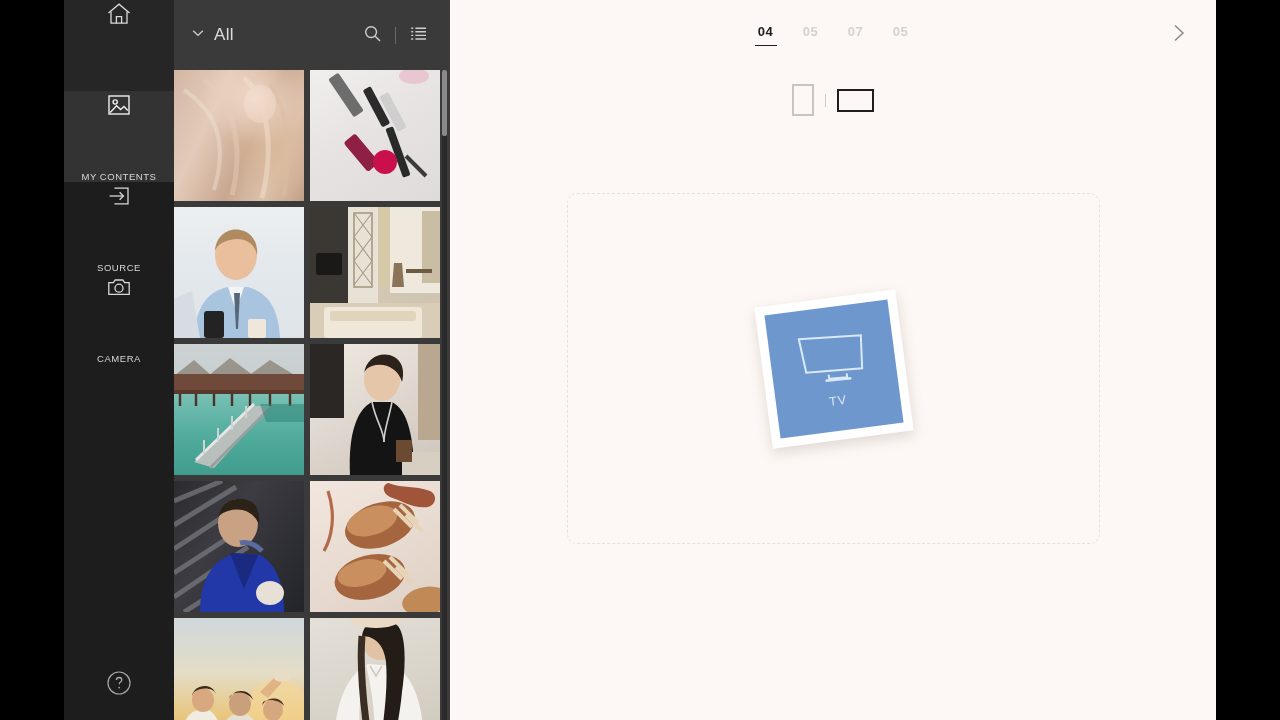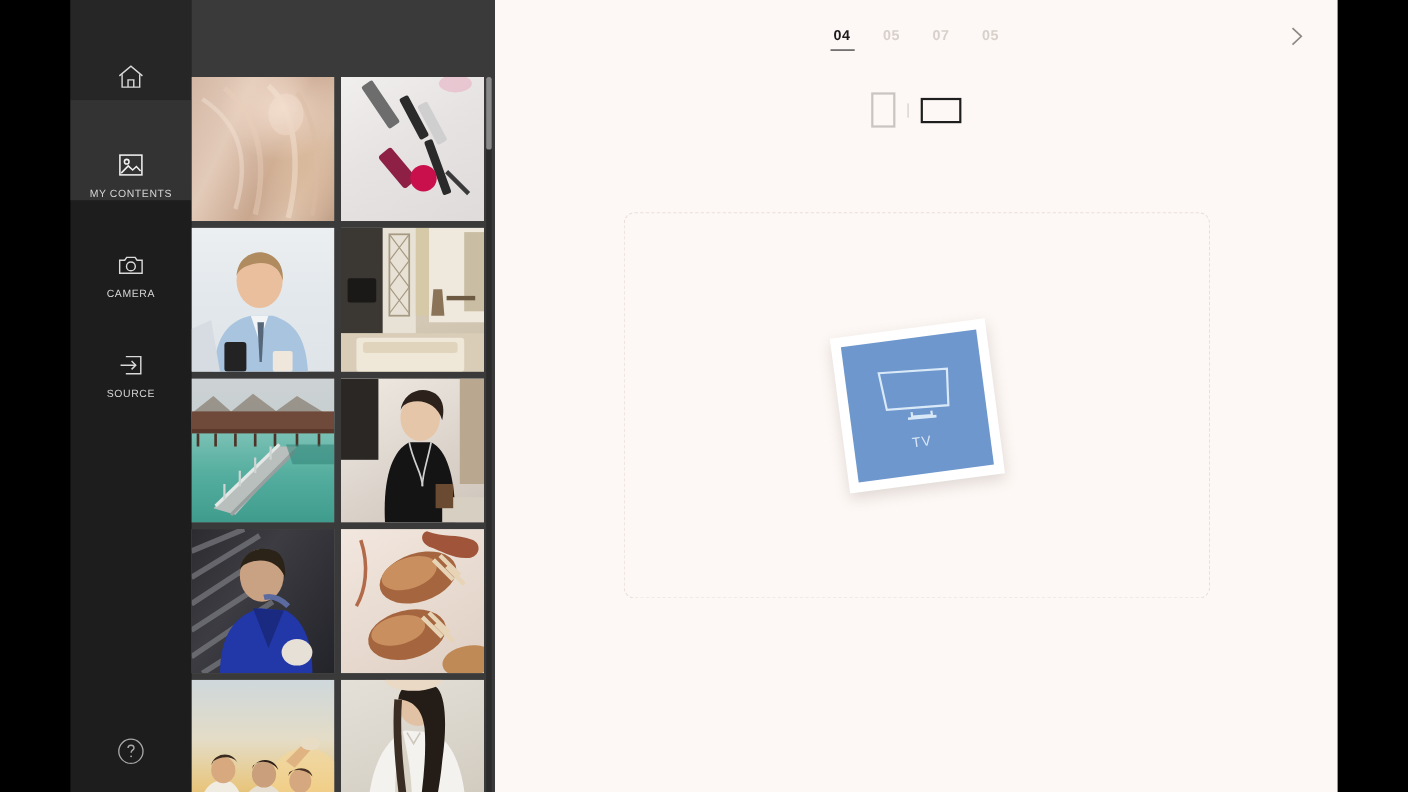--- a/index.html
+++ b/index.html
@@ -16,21 +16,21 @@
   .edge-black-right { position: absolute; left: 1216px; top: 0; width: 64px; height: 720px; background: #000; }
 
   
   .sidebar {
     position: absolute; left: 64px; top: 0; width: 110px; height: 720px;
     background: #1d1d1d;
     display: flex; flex-direction: column; align-items: center;
   }
   .nav-item {
     width: 110px; height: 91px;
-    display: flex; flex-direction: column; align-items: center; justify-content: flex-end;
+    display: flex; flex-direction: column; align-items: center; justify-content: space-between;
     gap: 7px; cursor: pointer;
   }
   .nav-item.home { height: 91px; background: #262626; }
   .nav-item.active { background: #333333; }
   .nav-label {
     font-size: 9.5px; letter-spacing: 0.55px; color: #d6d6d6;
     font-family: "Liberation Sans", sans-serif;
   }
   .nav-icon { width: 28px; height: 28px; display: block; }
   .nav-icon svg { display: block; }
@@ -147,53 +147,80 @@
           <circle cx="10.2" cy="11" r="2.1"></circle>
           <path d="M5.2 21.4 L11.6 14.8 L15.6 18.6 L19 15.4 L22.8 19.4"></path>
         </svg>
       </span>
       <span class="nav-label">MY CONTENTS</span>
     </div>
 
     <div class="nav-item">
       <span class="nav-icon">
         <svg width="28" height="28" viewBox="0 0 28 28" fill="none" stroke="#d9d9d9" stroke-width="1.3">
-          <path d="M3.8 9.6 H8.4 L10.2 7 H17.8 L19.6 9.6 H24.2 V21.4 H3.8 Z"></path>
-          <circle cx="14" cy="15.2" r="4"></circle>
-        </svg>
-      </span>
-      <span class="nav-label">CAMERA</span>
+          <path d="M9.4 6.2 H23 V21.8 H9.4"></path>
+          <path d="M4.6 14 H18.4"></path>
+          <path d="M14.6 10.2 L18.4 14 L14.6 17.8"></path>
+        </svg>
+      </span>
+      <span class="nav-label">SOURCE</span>
     </div>
 
     <div class="nav-item">
       <span class="nav-icon">
         <svg width="28" height="28" viewBox="0 0 28 28" fill="none" stroke="#d9d9d9" stroke-width="1.3">
-          <path d="M9.4 6.2 H23 V21.8 H9.4"></path>
-          <path d="M4.6 14 H18.4"></path>
-          <path d="M14.6 10.2 L18.4 14 L14.6 17.8"></path>
-        </svg>
-      </span>
-      <span class="nav-label">SOURCE</span>
+          <path d="M3.8 9.6 H8.4 L10.2 7 H17.8 L19.6 9.6 H24.2 V21.4 H3.8 Z"></path>
+          <circle cx="14" cy="15.2" r="4"></circle>
+        </svg>
+      </span>
+      <span class="nav-label">CAMERA</span>
     </div>
 
     <div class="sidebar-spacer"></div>
 
     <div class="help-btn">
       <span>
         <svg width="26" height="26" viewBox="0 0 26 26" fill="none" stroke="#a8a8a8" stroke-width="1.2">
           <circle cx="13" cy="13" r="11"></circle>
           <path d="M10.4 10.1c0-1.5 1.2-2.6 2.7-2.6 1.5 0 2.7 1 2.7 2.4 0 1.9-2.5 2.1-2.5 3.9v.5" stroke-width="1.3"></path>
           <circle cx="13.2" cy="17.6" r=".85" fill="#a8a8a8" stroke="none"></circle>
         </svg>
       </span>
     </div>
   </div>
 
   <div class="thumb-panel">
 
+    <div class="thumb-header">
+      <div class="filter-group">
+        <span>
+          <svg width="16" height="16" viewBox="0 0 16 16" fill="none" stroke="#cfcfcf" stroke-width="1.4">
+            <path d="M3.2 5.8 L8 10.4 L12.8 5.8"></path>
+          </svg>
+        </span>
+        <span class="filter-label">All</span>
+      </div>
+      <div class="header-tools">
+        <span class="tool-icon">
+          <svg width="19" height="19" viewBox="0 0 19 19" fill="none" stroke="#cfcfcf" stroke-width="1.4">
+            <circle cx="8.1" cy="8.1" r="5.4"></circle>
+            <path d="M12.2 12.2 L17 17"></path>
+          </svg>
+        </span>
+        <span class="tool-divider"></span>
+        <span class="tool-icon">
+          <svg width="19" height="19" viewBox="0 0 19 19" fill="none" stroke="#cfcfcf" stroke-width="1.4">
+            <path d="M2.2 4.2 H4.2 M6.4 4.2 H17"></path>
+            <path d="M2.2 7.8 H4.2 M6.4 7.8 H17"></path>
+            <path d="M2.2 11.4 H4.2 M6.4 11.4 H17"></path>
+            <path d="M2.2 15 H4.2 M6.4 15 H17"></path>
+          </svg>
+        </span>
+      </div>
+    </div>
 
     <div class="thumb-grid">
 
       <div class="thumb">
         <div class="art" style="background:
           radial-gradient(ellipse 70% 60% at 62% 22%, #f0d9c9 0%, rgba(240,217,201,0) 60%),
           radial-gradient(ellipse 55% 75% at 78% 60%, #d9b99b 0%, rgba(217,185,155,0) 65%),
           linear-gradient(115deg,#d3b7a4 0%,#e3cbb9 30%,#c9a78f 58%,#ddc2ad 78%,#bf9d85 100%);">
           <svg width="130" height="131" viewBox="0 0 130 131" style="position:absolute;inset:0;opacity:.45">
             <path d="M10 20 C40 40 55 70 40 120" stroke="#f3e2d4" stroke-width="4" fill="none"></path>

